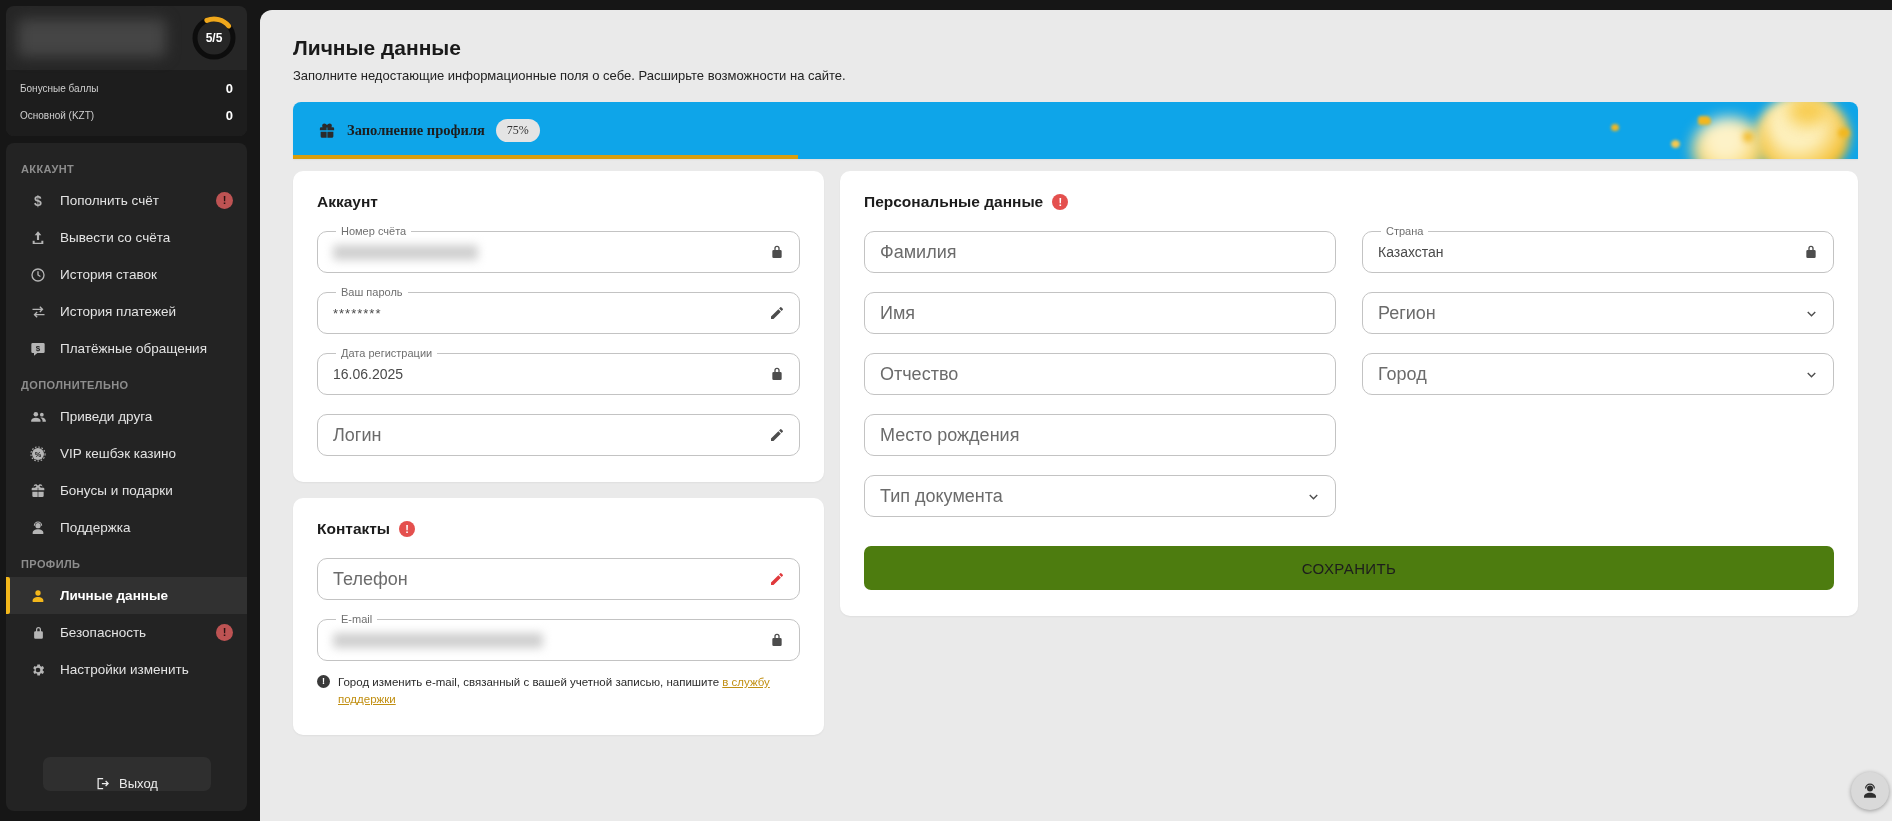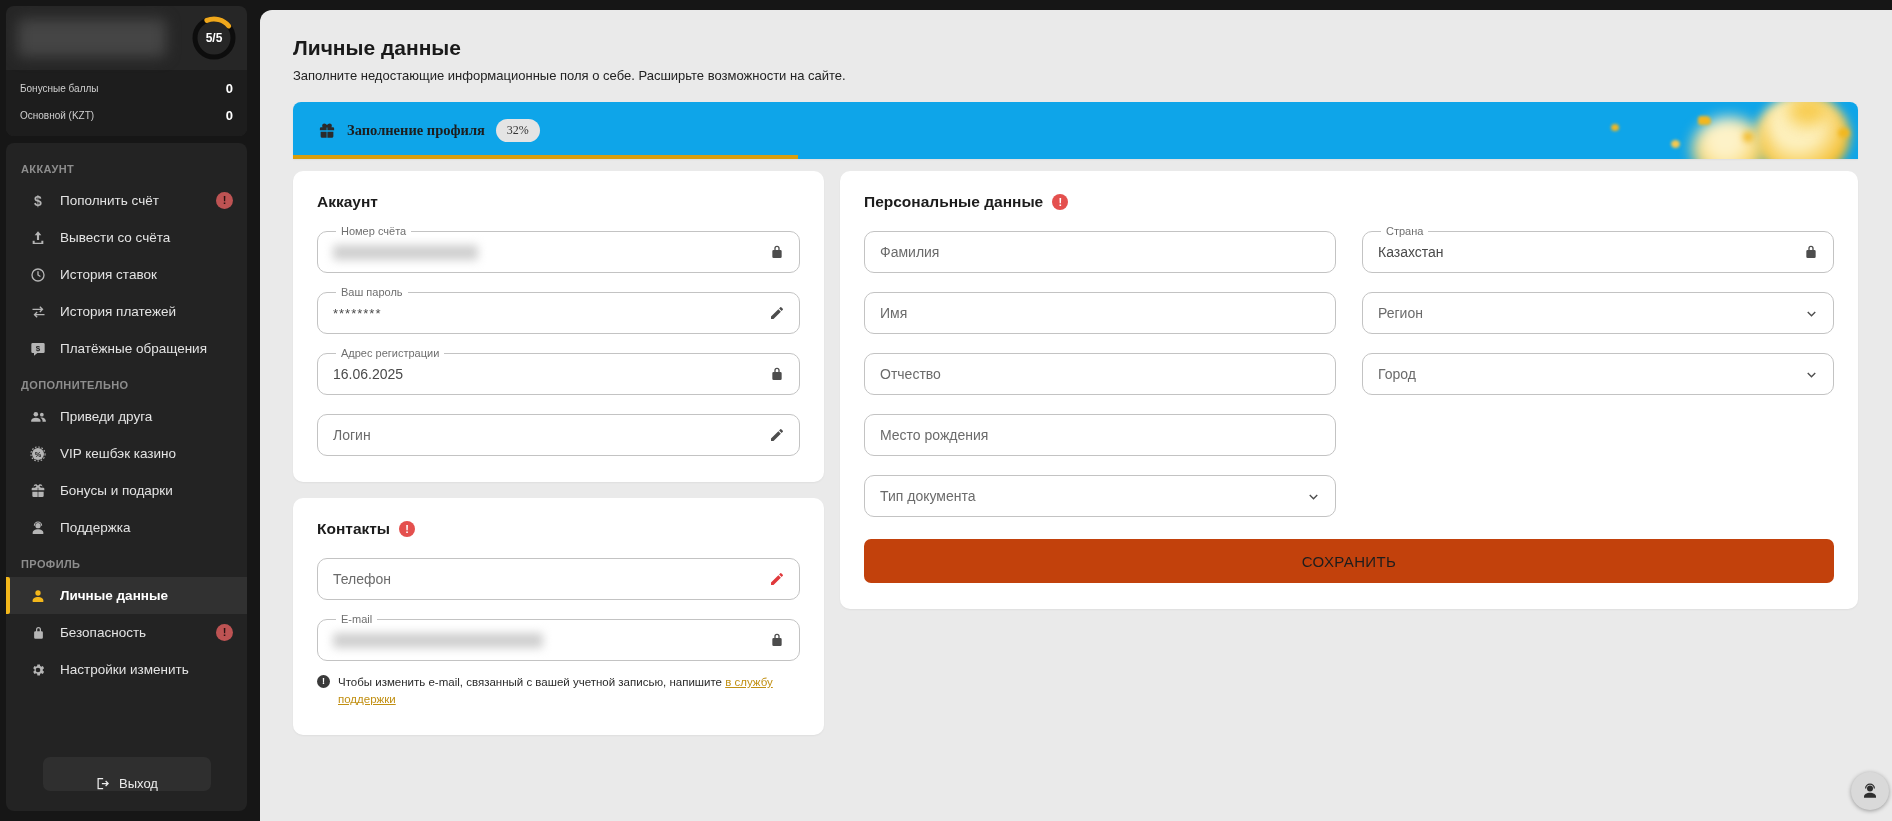--- a/index.html
+++ b/index.html
@@ -84,35 +84,35 @@
   .card-title { display:flex; align-items:center; gap:9px; font-size:15.5px; font-weight:700; color:#1c1c1c; margin:0 0 20px; }
   .title-alert { width:16px; height:16px; border-radius:50%; background:#e4504e; color:#fff; font-size:11px; font-weight:700;
     display:flex; align-items:center; justify-content:center; line-height:1; }
 
   .fields { display:flex; flex-direction:column; gap:19px; }
   .field { position:relative; height:42px; border:1px solid #c3c3c3; border-radius:10px;
     display:flex; align-items:center; padding:0 14px 0 15px; background:#fff; cursor:text; }
   .flabel { position:absolute; top:-7px; left:18px; background:#fff; padding:0 5px; font-size:11px; color:#6f6f6f; line-height:13px; }
   .fvalue { font-size:14px; color:#4a4a4a; }
   .fvalue.pw { letter-spacing:1px; font-size:13px; color:#4a4a4a; }
-  .fph { font-size:14px; color:#6b6b6b; }
+  .fph { font-size:18px; color:#6b6b6b; }
   .ficon { margin-left:auto; display:flex; align-items:center; color:#4d4d4d; }
   .ficon.red { color:#e0393c; }
   .blur-chip { height:15px; border-radius:3px; background:#cfcfcf; filter:blur(5px); margin-top:1px; }
   .w145 { width:145px; } .w210 { width:210px; }
 
   .note { display:flex; gap:8px; margin-top:13px; font-size:11.5px; color:#2a2a2a; line-height:1.5; padding-right:6px; }
   .note-icon { flex:0 0 13px; width:13px; height:13px; border-radius:50%; background:#3a3a3a; color:#fff;
     font-size:9px; font-weight:700; display:flex; align-items:center; justify-content:center; margin-top:1px; }
   .note-link { color:#c18f12; text-decoration:underline; cursor:pointer; }
 
   .pgrid { display:grid; grid-template-columns:1fr 1fr; column-gap:26px; row-gap:19px; }
   .pgrid .empty { visibility:hidden; }
-  .save-btn { grid-column:1 / span 2; height:44px; margin-top:3px; border:none; border-radius:7px;
-    background:#c2410c; color:#1d1d1d; font-size:15px; font-weight:500; letter-spacing:.4px;
+  .save-btn { grid-column:1 / span 2; height:44px; margin-top:10px; border:none; border-radius:7px;
+    background:#4d7c0f; color:#1d1d1d; font-size:15px; font-weight:500; letter-spacing:.4px;
     font-family:"Liberation Sans", sans-serif; cursor:pointer; }
 
   .support-fab { position:absolute; right:3px; bottom:11px; width:38px; height:38px; border-radius:50%;
     background:#d9d9d9; box-shadow:0 1px 4px rgba(0,0,0,.35); display:flex; align-items:center; justify-content:center;
     color:#2e2e2e; cursor:pointer; }
 </style>
 </head>
 <body>
 
 <div class="page">
@@ -291,21 +291,21 @@
     <p class="page-subtitle">Заполните недостающие информационные поля о себе. Расширьте возможности на сайте.</p>
 
     <div class="tabbar">
       <div class="tab">
         <span class="tab-gift">
           <svg width="18" height="18" viewBox="0 0 24 24" fill="currentColor">
               <path d="M20 7h-2.2c.4-.6.7-1.3.7-2a3 3 0 0 0-3-3c-1.5 0-2.7 1-3.5 2.2C11.2 3 10 2 8.5 2a3 3 0 0 0-3 3c0 .7.3 1.4.7 2H4a1.5 1.5 0 0 0-1.5 1.5V11h9V7.2h1V11h9V8.5A1.5 1.5 0 0 0 20 7zM3.5 13h8v8h-6a2 2 0 0 1-2-2v-6zm9 8v-8h8v6a2 2 0 0 1-2 2h-6z"></path>
             </svg>
         </span>
         <span class="tab-label">Заполнение профиля</span>
-        <span class="tab-badge">32%</span>
+        <span class="tab-badge">75%</span>
       </div>
       <div class="gifts-art">
         <span class="blob b1"></span>
           <span class="blob b2"></span>
           <span class="blob b3"></span>
         <span class="dot d1"></span>
           <span class="dot d2"></span>
           <span class="dot d3"></span>
         <span class="dot d4"></span>
           <span class="dot d5"></span>
@@ -331,21 +331,21 @@
             <div class="field">
               <span class="flabel">Ваш пароль</span>
               <span class="fvalue pw">********</span>
               <span class="ficon">
                 <svg width="16" height="16" viewBox="0 0 24 24" fill="currentColor">
                     <path d="M3 17.25V21h3.75L17.8 9.94l-3.75-3.75L3 17.25zM20.7 7.04a1 1 0 0 0 0-1.41L18.37 3.3a1 1 0 0 0-1.41 0l-1.83 1.83 3.75 3.75 1.82-1.84z"></path>
                   </svg>
               </span>
             </div>
             <div class="field">
-              <span class="flabel">Адрес регистрации</span>
+              <span class="flabel">Дата регистрации</span>
               <span class="fvalue">16.06.2025</span>
               <span class="ficon">
                 <svg width="16" height="16" viewBox="0 0 24 24" fill="currentColor">
                     <path d="M17 9h-1V6.5a4 4 0 0 0-8 0V9H7a2 2 0 0 0-2 2v8a2 2 0 0 0 2 2h10a2 2 0 0 0 2-2v-8a2 2 0 0 0-2-2zm-7-2.5a2 2 0 0 1 4 0V9h-4z"></path>
                   </svg>
               </span>
             </div>
             <div class="field">
               <span class="fph">Логин</span>
               <span class="ficon">
@@ -377,21 +377,21 @@
               <span class="ficon">
                 <svg width="16" height="16" viewBox="0 0 24 24" fill="currentColor">
                     <path d="M17 9h-1V6.5a4 4 0 0 0-8 0V9H7a2 2 0 0 0-2 2v8a2 2 0 0 0 2 2h10a2 2 0 0 0 2-2v-8a2 2 0 0 0-2-2zm-7-2.5a2 2 0 0 1 4 0V9h-4z"></path>
                   </svg>
               </span>
             </div>
           </div>
           <div class="note">
             <span class="note-icon">!</span>
             <span>
-              <span>Чтобы изменить e-mail, связанный с вашей учетной записью, напишите</span>
+              <span>Город изменить e-mail, связанный с вашей учетной записью, напишите</span>
               <a class="note-link">в службу поддержки</a>
             </span>
           </div>
         </section>
       </div>
 
       <section class="card col-right">
         <h2 class="card-title">
           <span>Персональные данные</span>
           <span class="title-alert">!</span>

